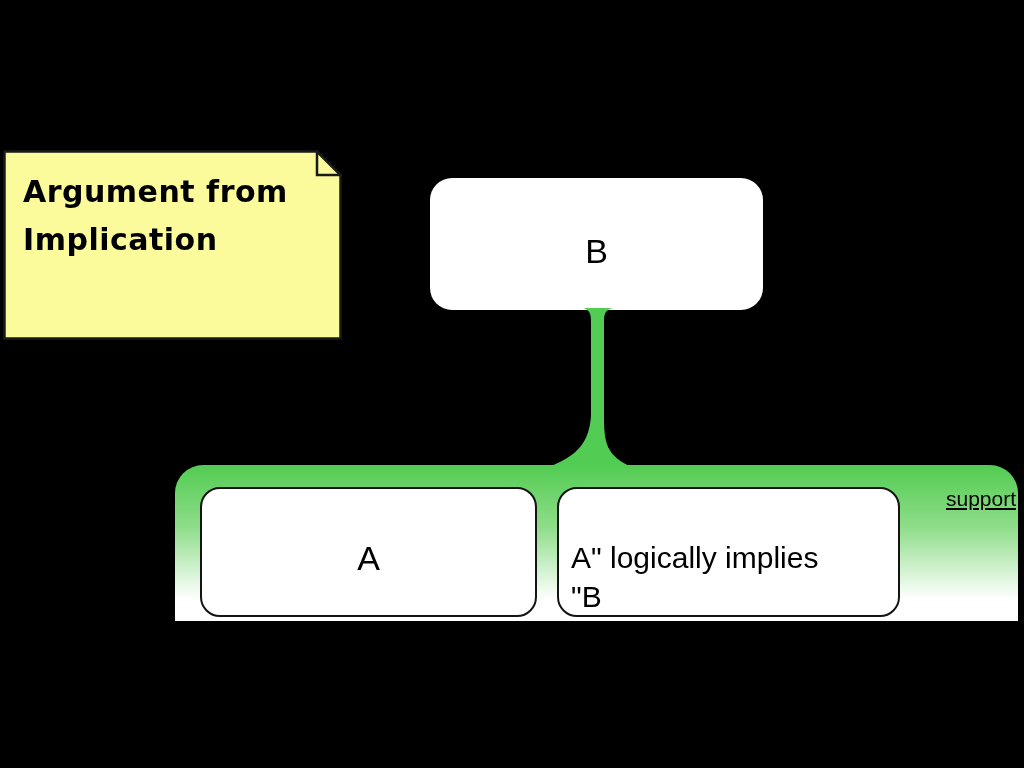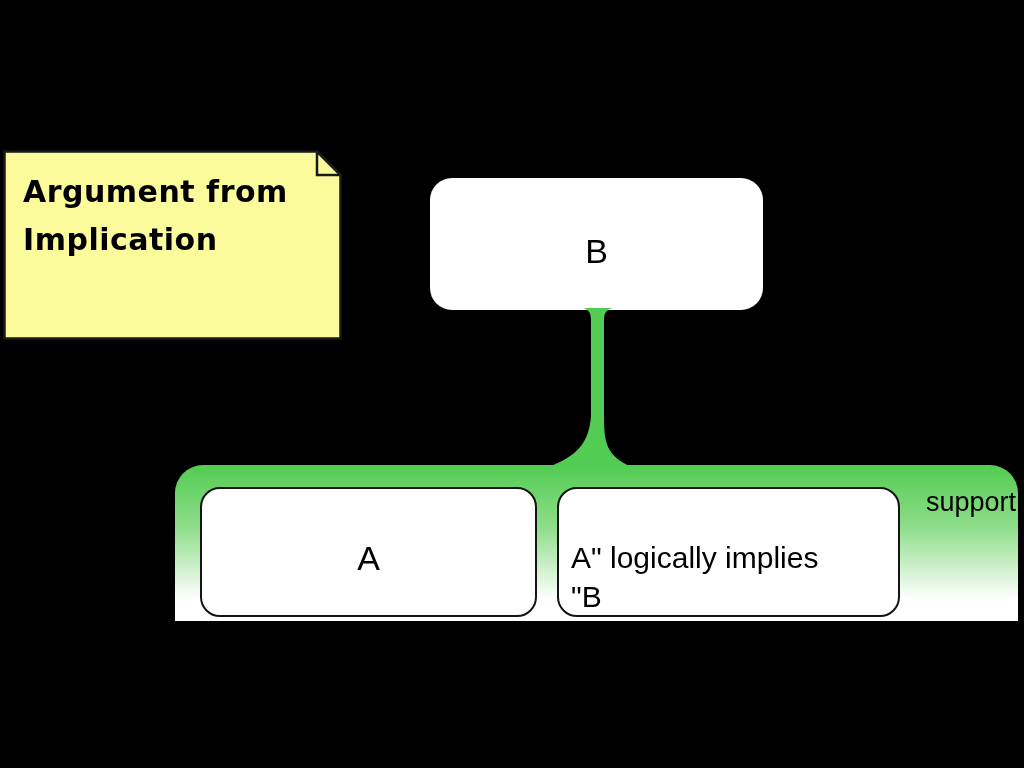--- a/index.html
+++ b/index.html
@@ -110,22 +110,23 @@
     padding: 10px 12px;
     font-size: 30px;
     line-height: 39px;
     white-space: pre-line;
     text-align: left;
   }
   .support-label {
     position: absolute;
     top: 22px;
     right: 2px;
-    font-size: 27px;
+    font-size: 21px;
     color: #000000;
+    text-decoration: underline;
   }
 </style>
 </head>
 <body>
 
 <div class="stage">
 
   <div class="note">
     <svg viewBox="0 0 339 190" aria-hidden="true">
       <path d="M1.5,1.5 L314,1.5 L337.5,25 L337.5,188.5 L1.5,188.5 Z" fill="#fbfb9b" stroke="#1a1a1a" stroke-width="2.5" stroke-linejoin="miter"></path>

